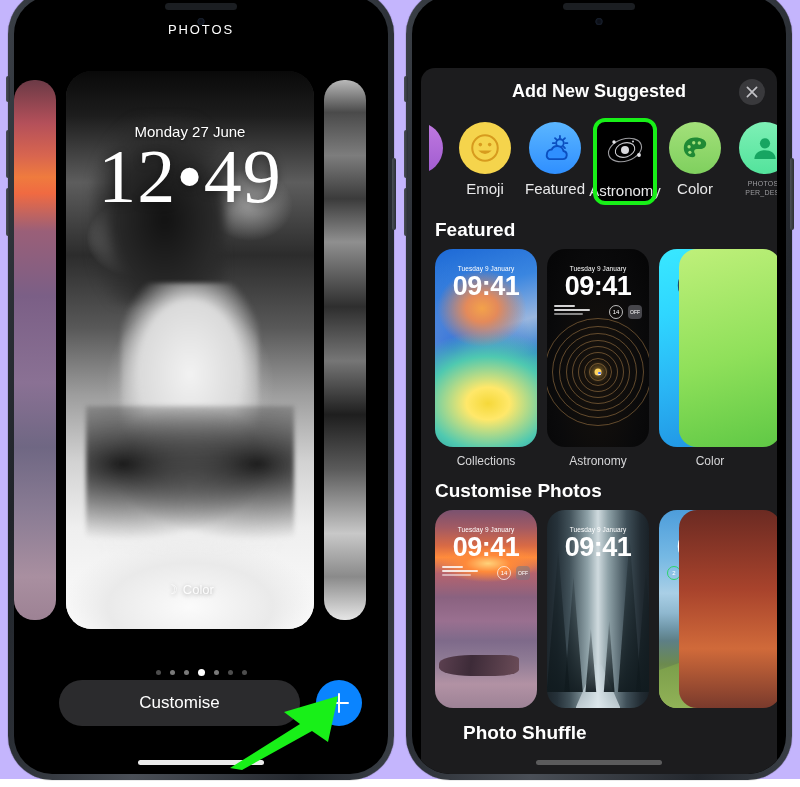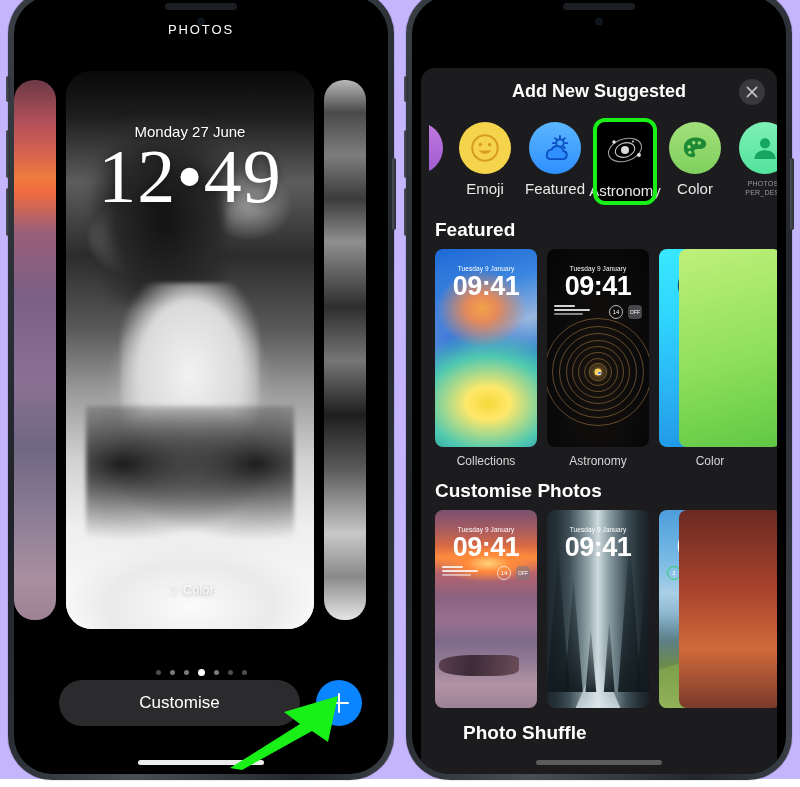--- a/index.html
+++ b/index.html
@@ -219,21 +219,21 @@
   .ico-purple { background: linear-gradient(180deg,#c07ae0,#a05bd0); }
 
   .sec-title {
     color: #fff; font-size: 19px; font-weight: 700;
     padding: 12px 0 8px 14px;
   }
   .wp-row { display: flex; gap: 10px; padding-left: 14px; overflow: hidden; }
   .wp-item { flex: 0 0 auto; width: 102px; }
   .wp-card {
     position: relative; width: 102px; height: 198px;
-    border-radius: 8px; overflow: hidden;
+    border-radius: 18px; overflow: hidden;
   }
   .wp-caption {
     text-align: center; color: #d6d6d8; font-size: 12px; padding-top: 7px;
   }
   .wp-sliver { flex: 0 0 auto; width: 10px; }
   .wp-sliver .wp-card { width: 102px; margin-left: -92px; }
 
   .wp-date { position:absolute; top:16px; left:0; right:0; text-align:center;
     color:#fff; font-size:6.5px; letter-spacing:.1px; }
   .wp-time { position:absolute; top:22px; left:0; right:0; text-align:center;

